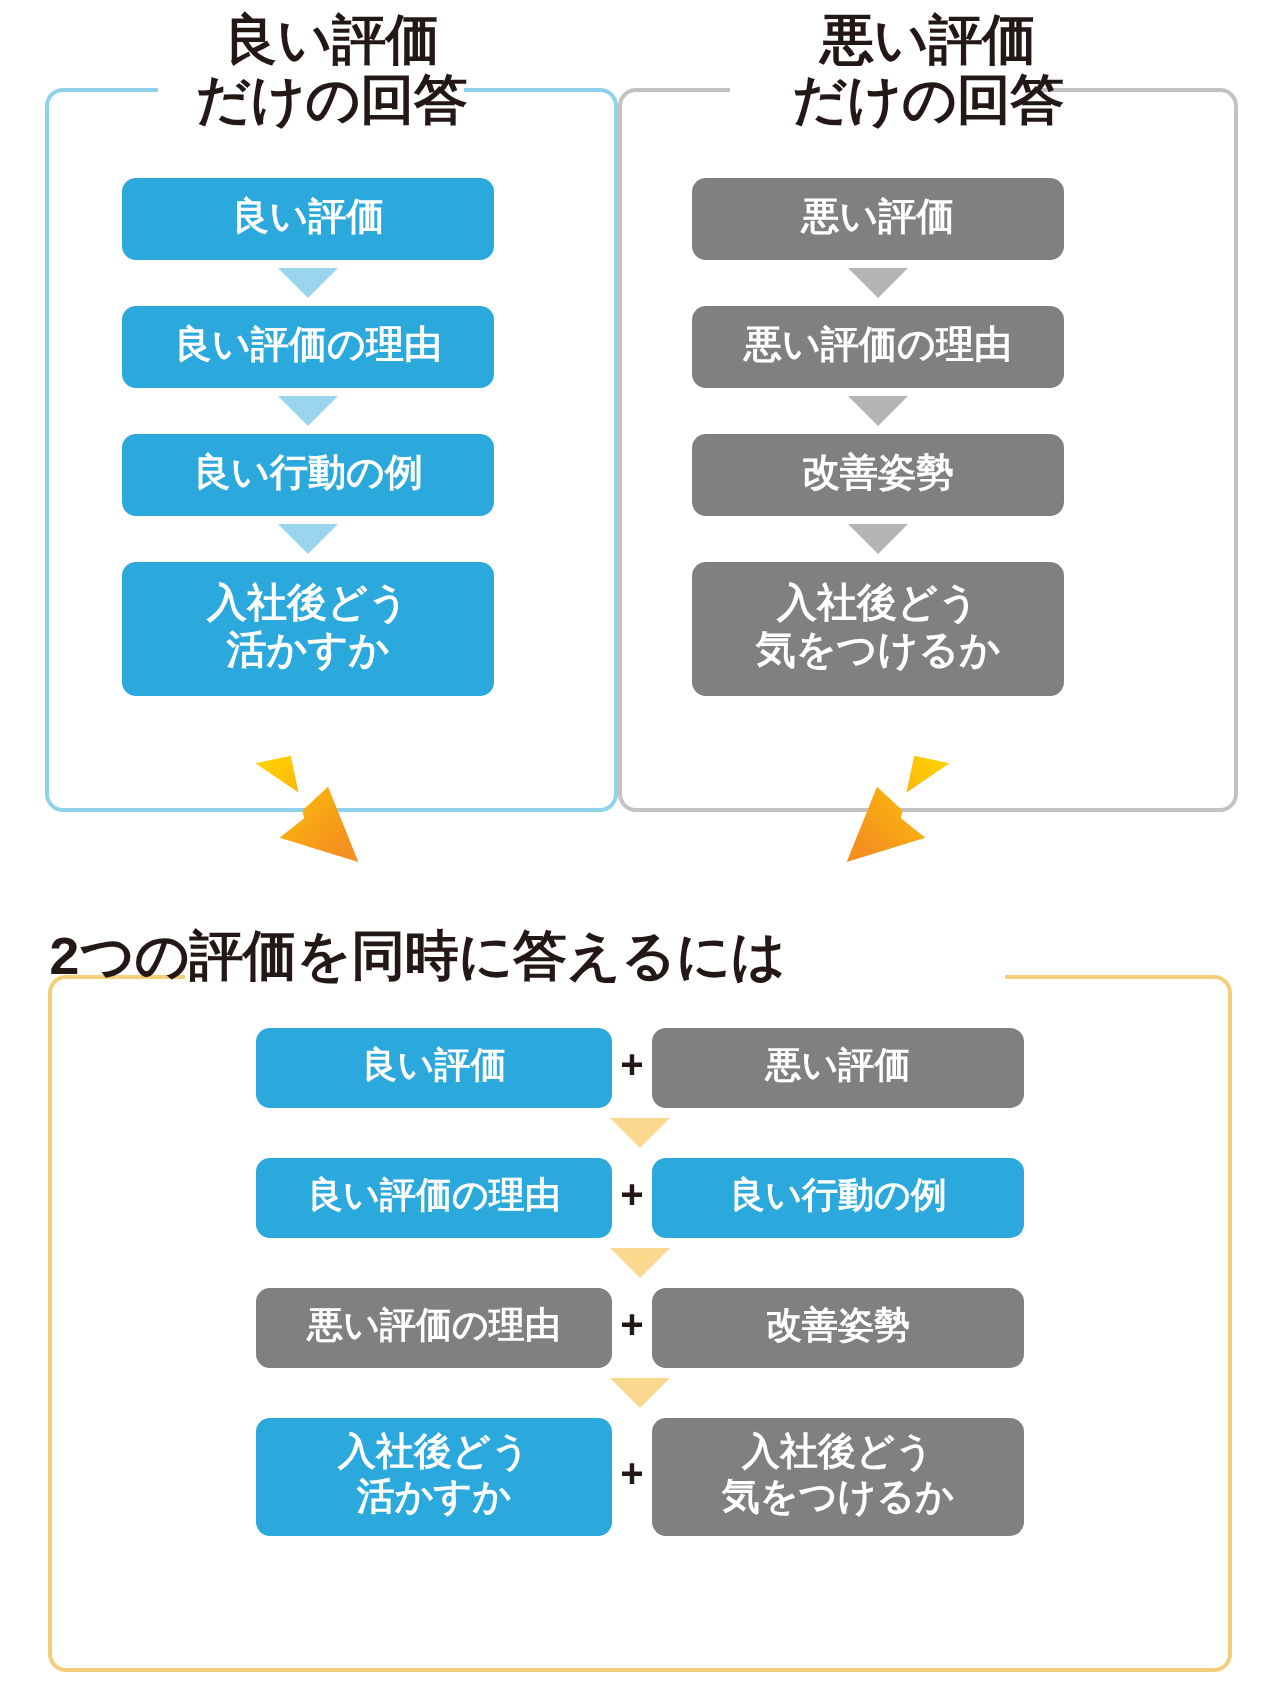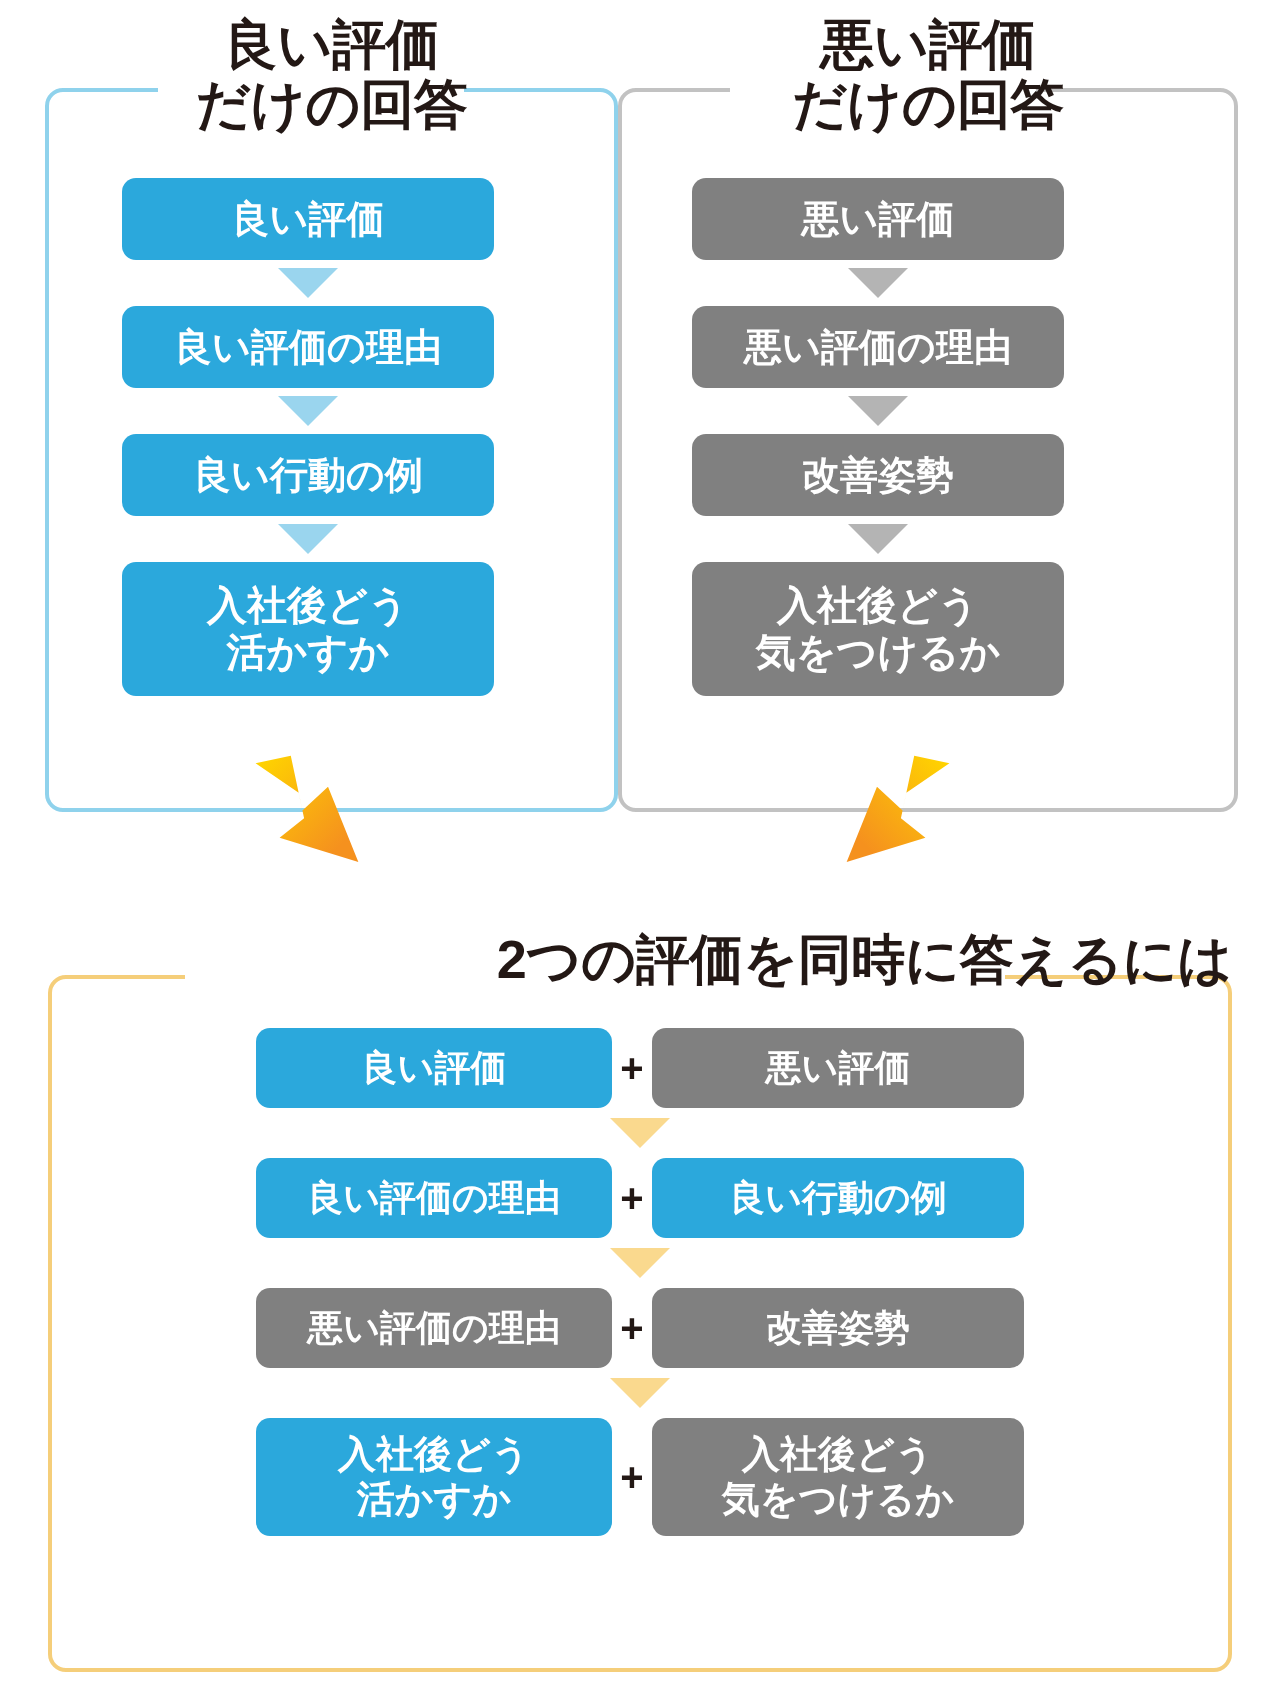--- a/index.html
+++ b/index.html
@@ -4,21 +4,21 @@
 <style>
   html,body{margin:0;padding:0;}
   body{
     width:1280px;height:1704px;
     background:#ffffff;
     font-family:"Liberation Sans","DejaVu Sans",sans-serif;
     position:relative;
     overflow:hidden;
     -webkit-font-smoothing:antialiased;
   }
-  .stage{position:relative;width:1280px;height:1704px;}
+  .stage{position:relative;width:1280px;height:1704px;font-family:Liberation Mono, monospace;}
 
   
   .panel{position:absolute;border-style:solid;border-width:4px;border-radius:18px;box-sizing:border-box;background:transparent;}
   .panel-left{left:45px;top:88px;width:573px;height:724px;border-color:#8FD2EC;}
   .panel-right{left:618px;top:88px;width:620px;height:724px;border-color:#C2C2C2;}
 
   
   .notch{position:absolute;background:#ffffff;height:16px;}
   .notch-left{left:158px;top:78px;width:306px;}
   .notch-right{left:730px;top:78px;width:306px;}
@@ -75,21 +75,21 @@
   .bigarrow-left{left:245px;top:748px;}
   .bigarrow-right{left:810px;top:748px;}
 
   
   .panel-bottom{
     position:absolute;left:48px;top:975px;width:1184px;height:697px;
     border:4px solid #F5CE7A;border-radius:18px;box-sizing:border-box;background:transparent;
   }
   .panel-title-bottom{
     position:absolute;left:48px;top:930px;width:1184px;
-    text-align:right;color:#231815;font-weight:700;font-size:54px;line-height:1.1;
+    text-align:left;color:#231815;font-weight:700;font-size:54px;line-height:1.1;
   }
 
   .combo{position:absolute;left:48px;top:1028px;width:1184px;}
   .combo-row{
     display:flex;align-items:center;justify-content:center;
   }
   .combo .box{height:80px;font-size:36px;}
   .combo .box.two-line{height:118px;font-size:38px;}
   .combo .cell-l{width:356px;}
   .combo .cell-r{width:372px;}

